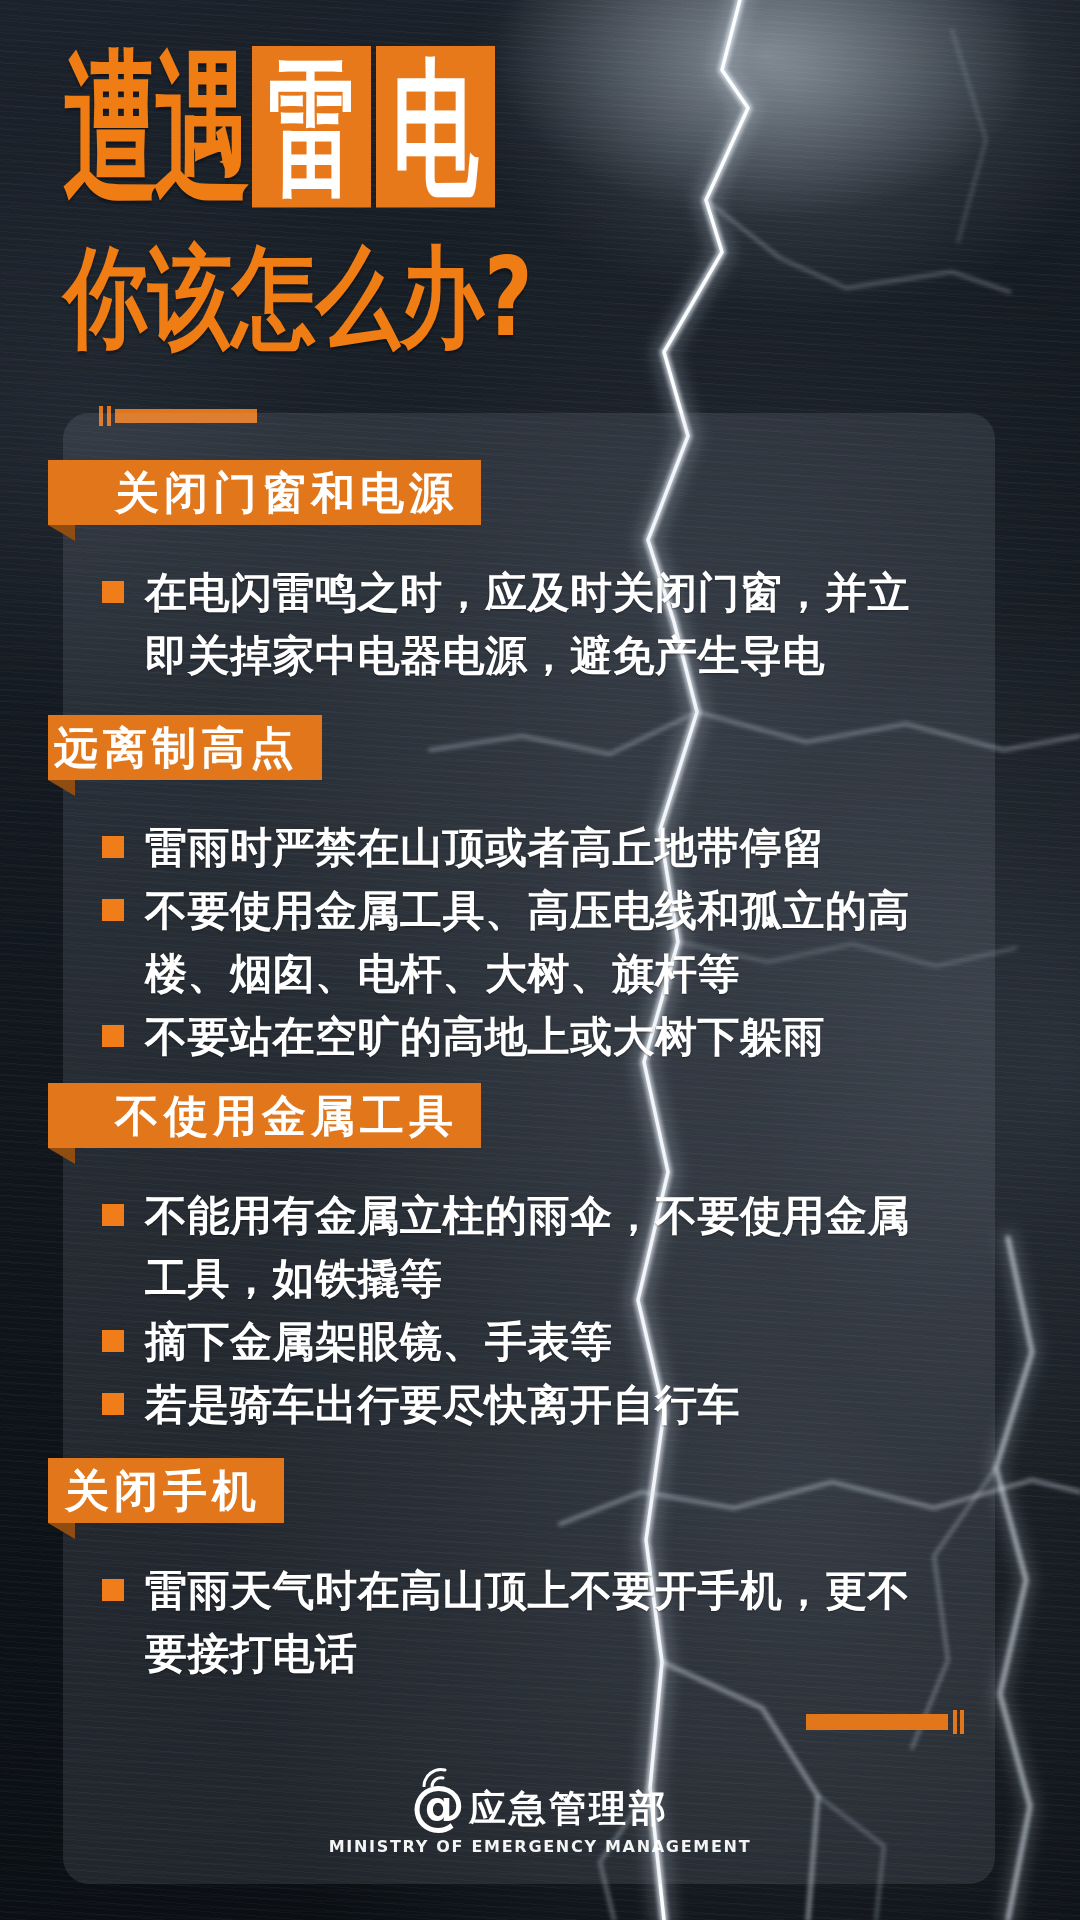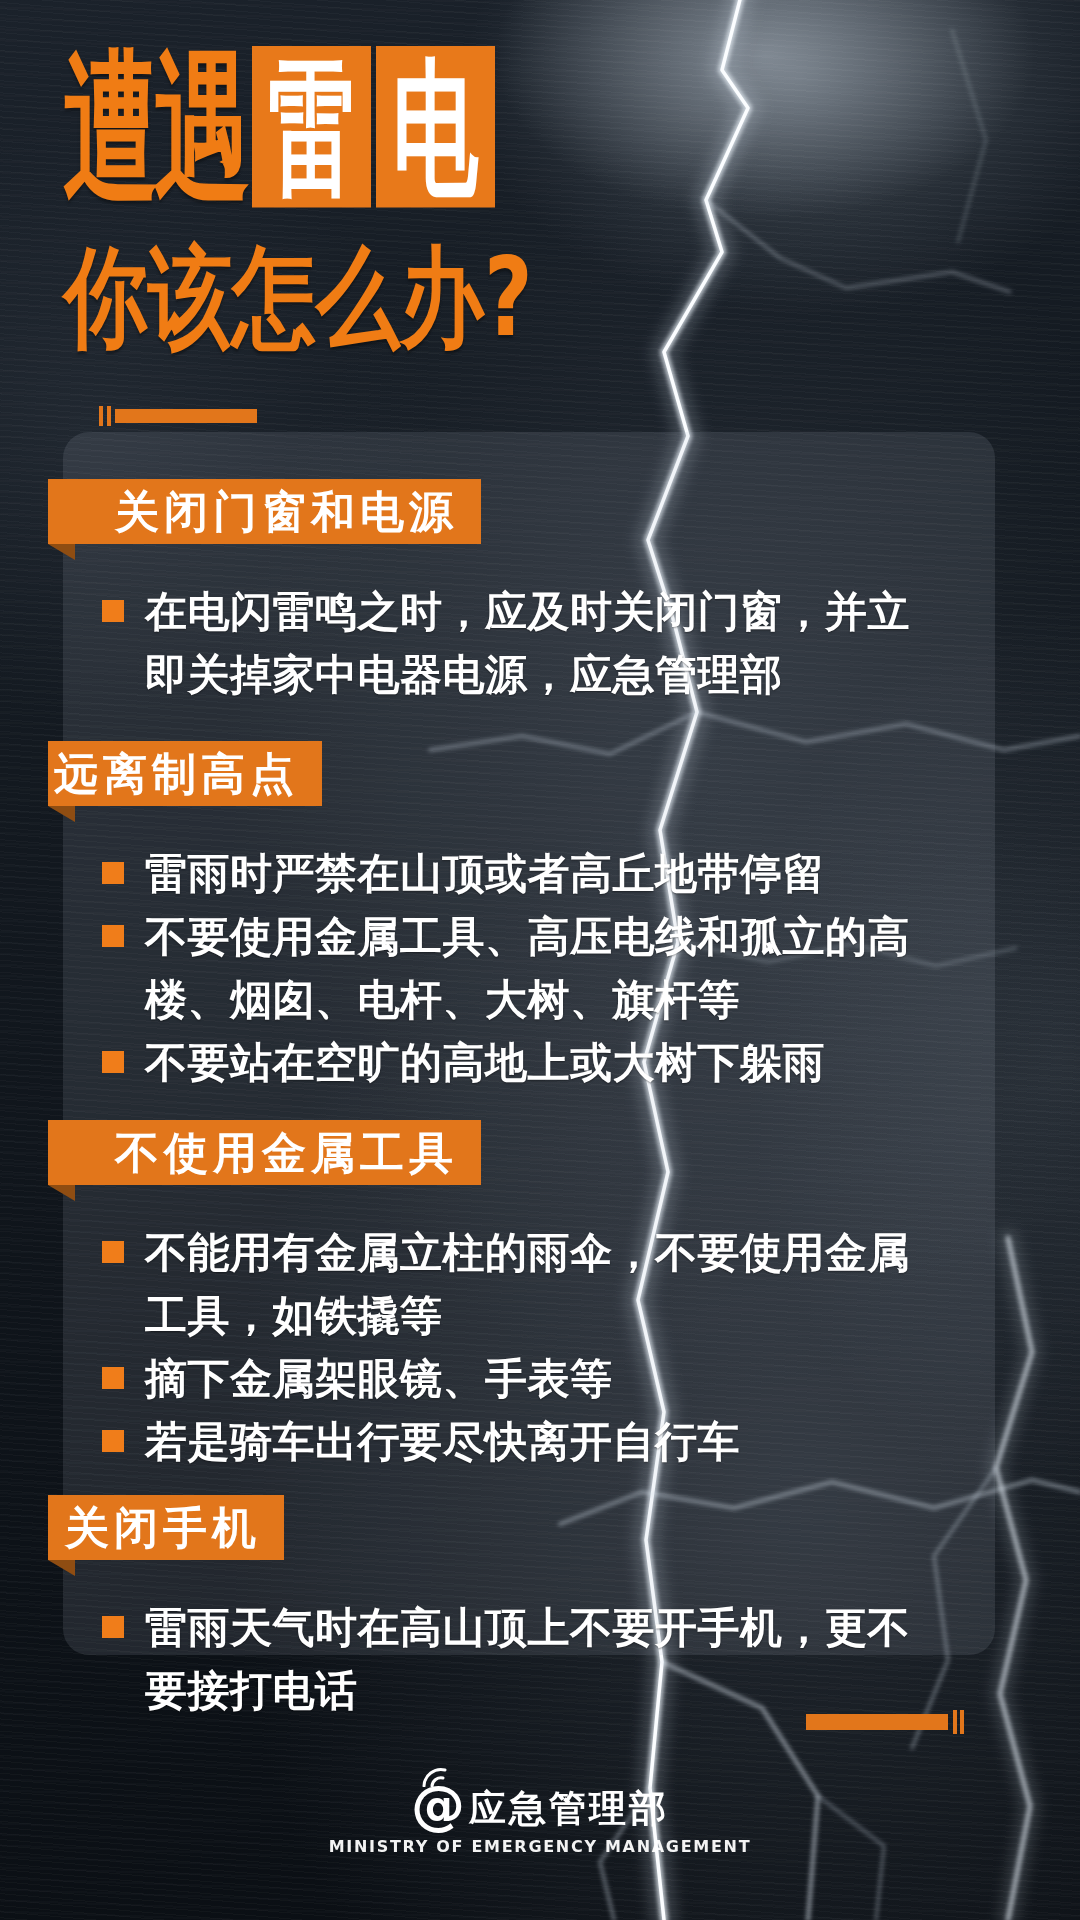--- a/index.html
+++ b/index.html
@@ -25,29 +25,29 @@
   .t-pre{font-size:96px;line-height:97px;font-weight:900;color:#F07C14;letter-spacing:-5px;margin-right:2px;
     text-shadow:0 2px 2px rgba(0,0,0,.35);}
   .t-box{width:119px;height:95px;background:#E8791A;color:#fff;font-size:86px;line-height:97px;
     text-align:center;font-weight:900;margin-left:5px;}
   .t-box:first-of-type{margin-left:0;}
   .title-l2{position:absolute;left:64px;top:243px;transform:scaleY(1.30);transform-origin:0 0;
     font-size:84px;line-height:84px;font-weight:900;color:#F07C14;white-space:nowrap;
     text-shadow:0 2px 2px rgba(0,0,0,.35);}
 
   
-  .card{position:absolute;left:63px;top:432px;width:932px;height:1223px;
+  .card{position:absolute;left:63px;top:413px;width:932px;height:1471px;
     background:rgba(186,197,208,0.13);border-radius:26px;}
 
   .banner{position:relative;margin-left:-15px;height:65px;width:max-content;
     background:#E2761B;color:#fff;font-size:44px;line-height:66px;font-weight:700;
     letter-spacing:5px;padding:0 23px 0 67px;}
   .banner::after{content:"";position:absolute;left:0;top:65px;width:27px;height:16px;
     background:#8F4D12;clip-path:polygon(0 0,100% 0,100% 100%);}
-  .mt1{margin-top:47px;} .mt2{margin-top:35px;padding-left:6px;} .mt3{margin-top:26px;} .mt4{margin-top:22px;padding-left:17px;}
+  .mt1{margin-top:47px;} .mt2{margin-top:28px;padding-left:6px;} .mt3{margin-top:15px;} .mt4{margin-top:22px;padding-left:17px;}
 
   .bullets{margin:36px 0 0 39px;width:845px;}
   .bullet{display:flex;align-items:flex-start;}
   .marker{flex:0 0 auto;width:22px;height:22px;background:#F07D1A;margin:20px 21px 0 0;}
   .btext{font-size:42px;line-height:63px;color:#FFFFFF;font-weight:600;letter-spacing:.5px;
     text-shadow:0 1px 2px rgba(0,0,0,.4);}
 
   
   .deco{position:absolute;display:flex;align-items:center;}
   .deco-top{left:99px;top:406px;}
@@ -122,21 +122,21 @@
   </div>
 
   <div class="card">
 
     <div class="banner mt1">
       <span>关闭门窗和电源</span>
     </div>
     <div class="bullets">
       <div class="bullet">
         <span class="marker"></span>
-        <span class="btext">在电闪雷鸣之时，应及时关闭门窗，并立即关掉家中电器电源，应急管理部</span>
+        <span class="btext">在电闪雷鸣之时，应及时关闭门窗，并立即关掉家中电器电源，避免产生导电</span>
       </div>
     </div>
 
     <div class="banner mt2">
       <span>远离制高点</span>
     </div>
     <div class="bullets">
       <div class="bullet">
         <span class="marker"></span>
         <span class="btext">雷雨时严禁在山顶或者高丘地带停留</span>

